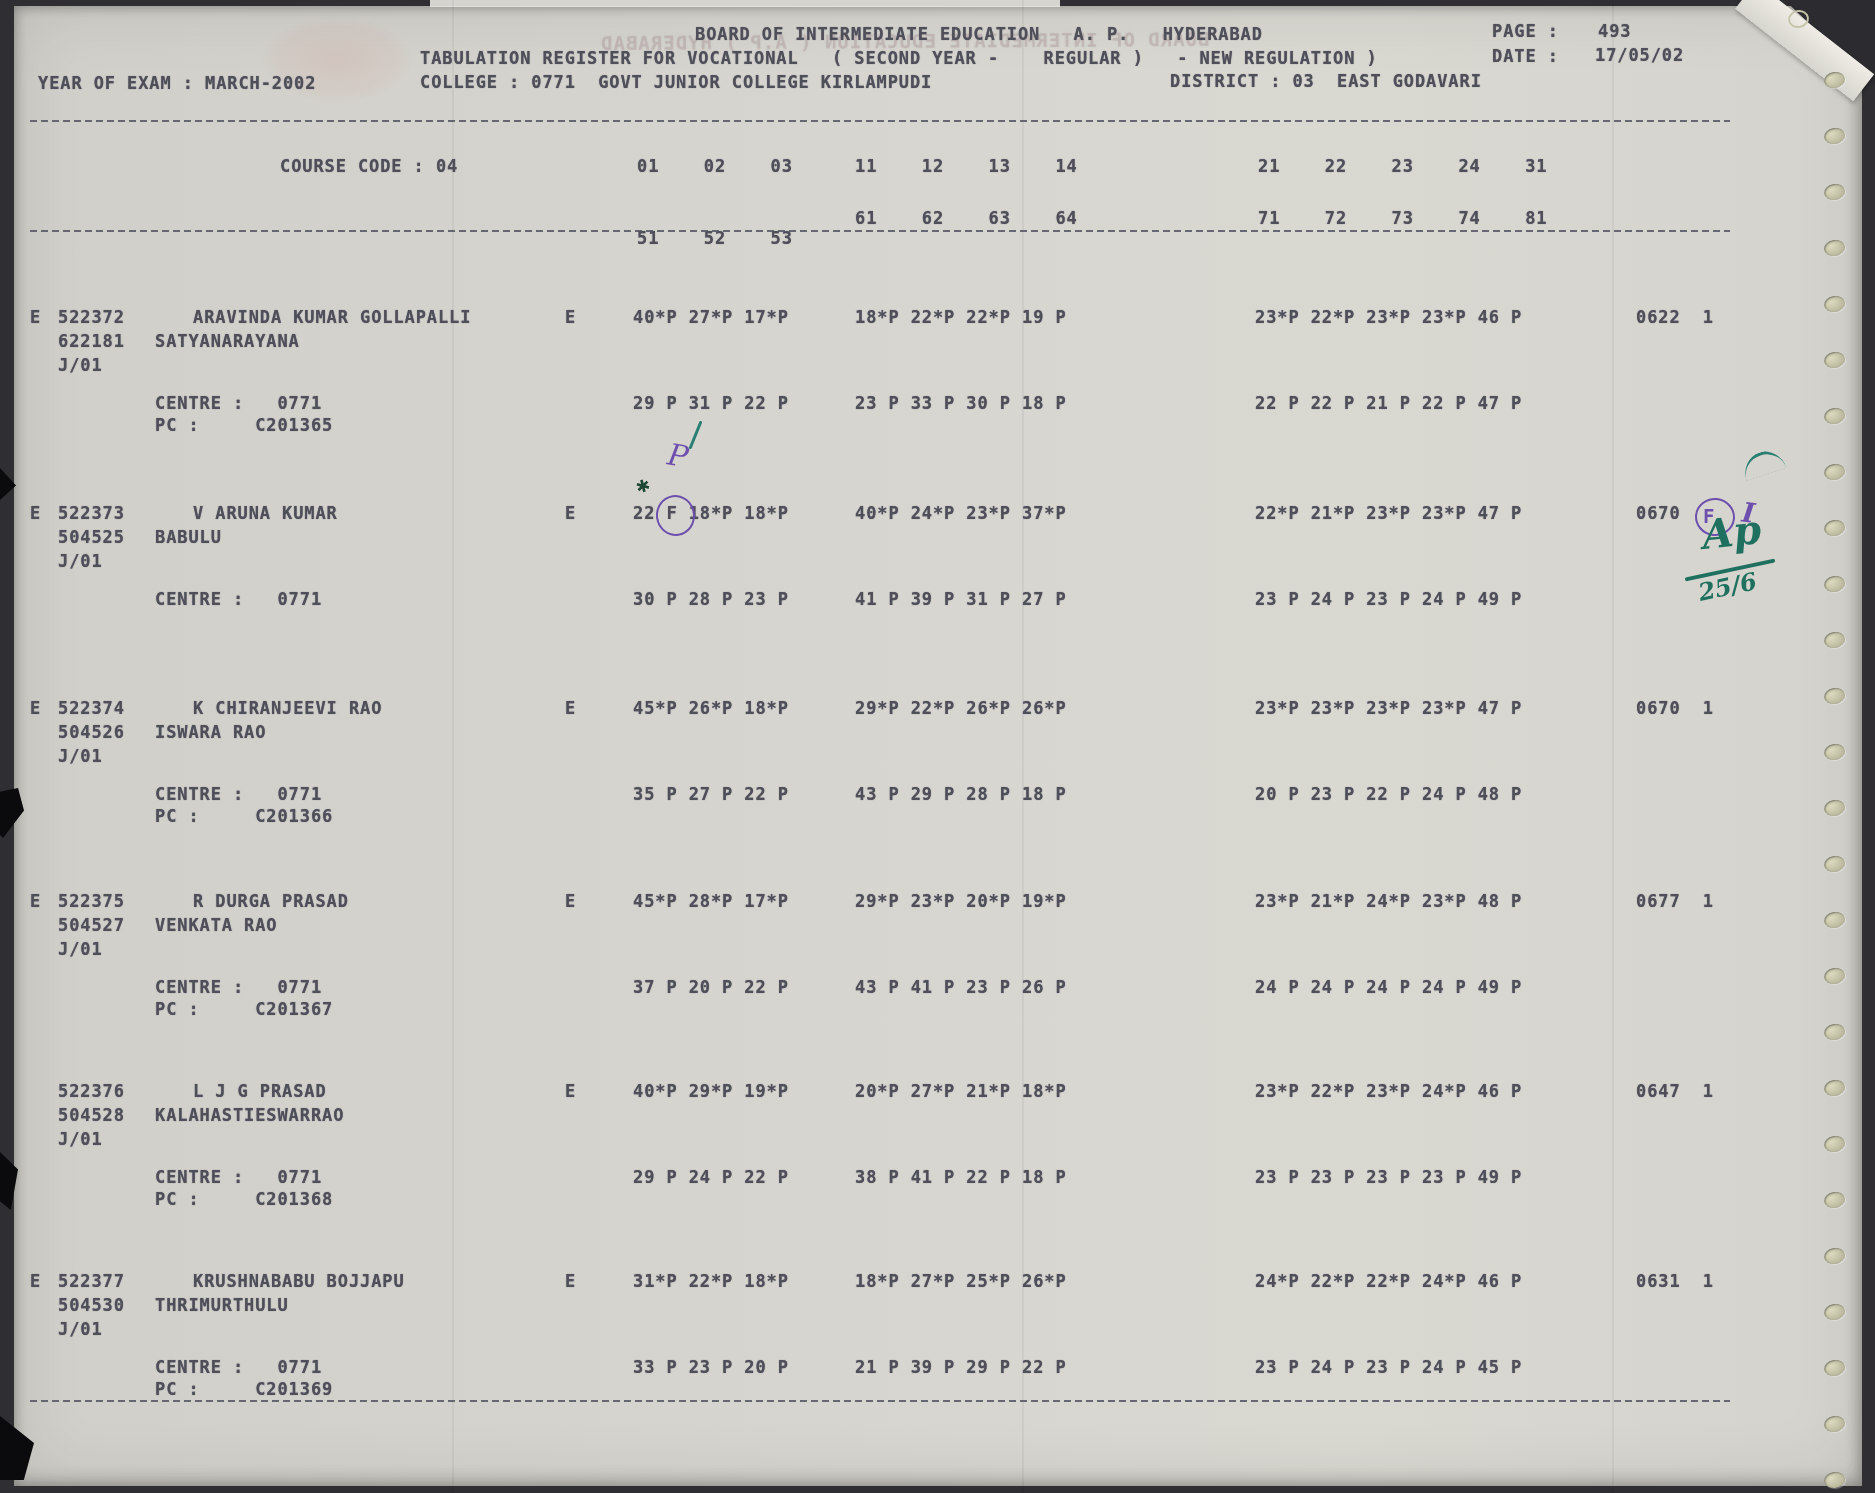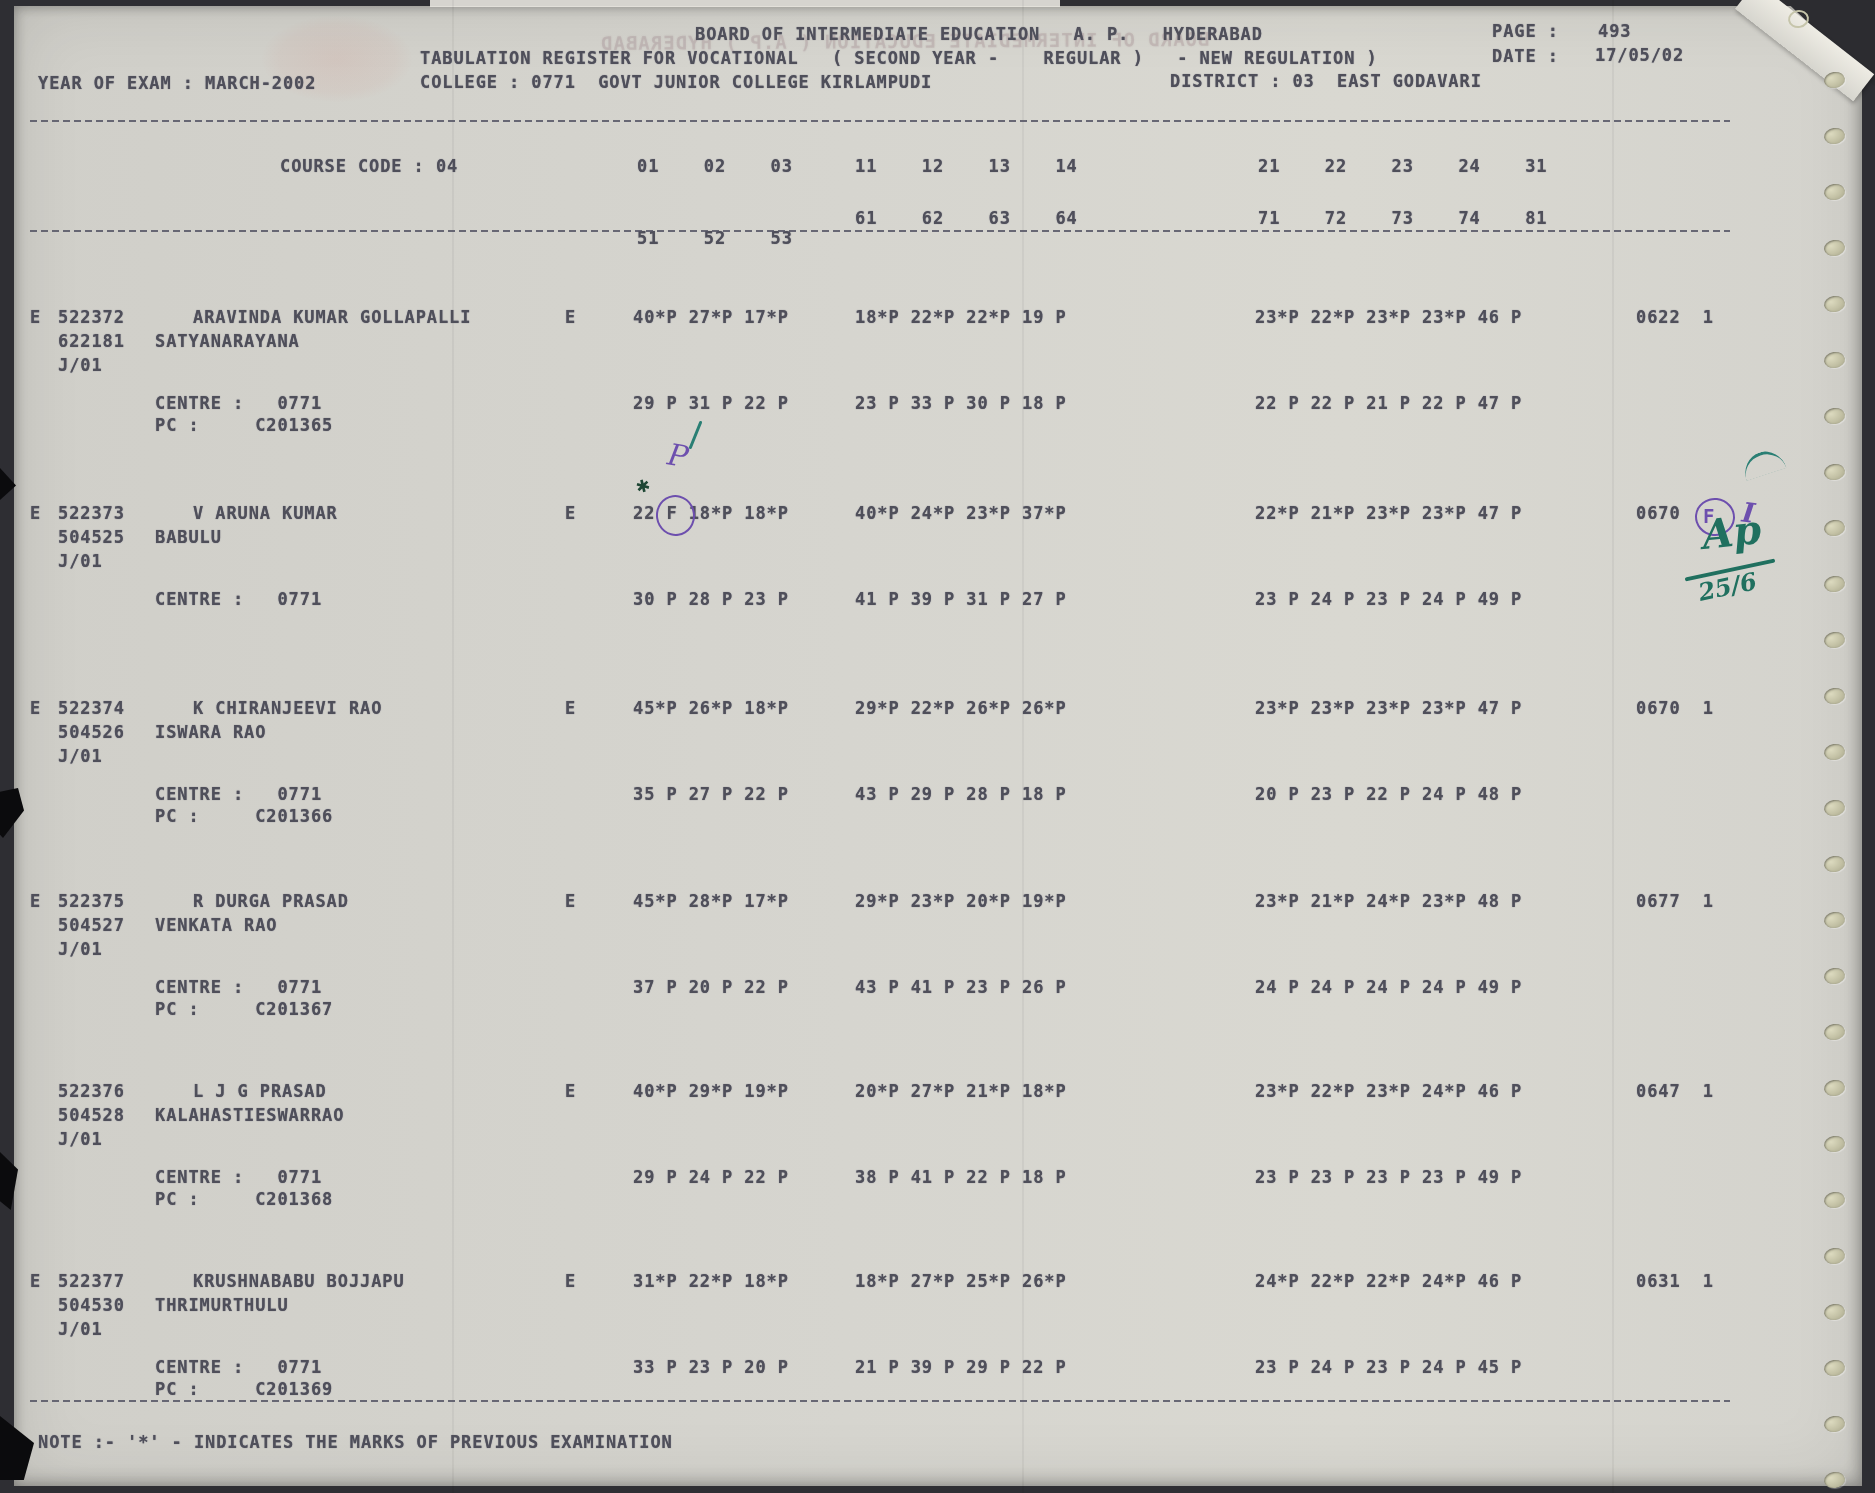--- a/index.html
+++ b/index.html
@@ -281,21 +281,20 @@
     <span class="txt f-jcode">J/01</span>
     <span class="txt f-centre">CENTRE :   0771</span>
     <span class="txt f-pc">PC :     C201369</span>
     <span class="txt f-m2g1">33 P 23 P 20 P</span>
     <span class="txt f-m2g2">21 P 39 P 29 P 22 P</span>
     <span class="txt f-m2g3">23 P 24 P 23 P 24 P 45 P</span>
   </div>
     </div>
 
   <div class="dash d3"></div>
-  <span class="txt note-line">NOTE :- '*' - INDICATES THE MARKS OF PREVIOUS EXAMINATION</span>
 </div>
 
 <div class="layer">
   <span class="hand ann-star">✱</span>
   <div class="ann-slash"></div>
   <span class="hand ann-p">P</span>
   <div class="ann-circle1"></div>
   <div class="ann-circle2"></div>
   <span class="hand ann-totalF">F</span>
   <span class="hand ann-totalI">I</span>

